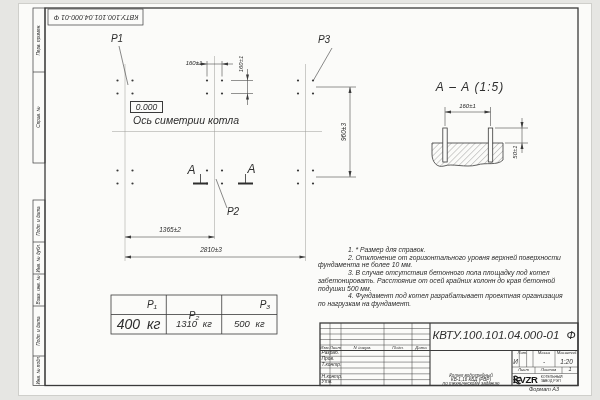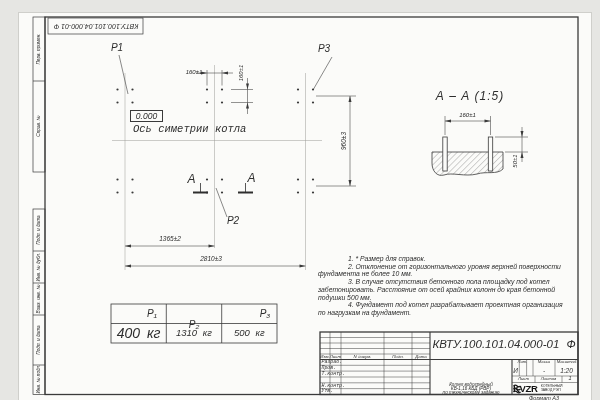--- a/index.html
+++ b/index.html
@@ -1,24 +1,24 @@
 <!DOCTYPE html>
 <html><head>
 <meta charset="utf-8">
 <style>
   html,body{margin:0;padding:0;}
   body{width:600px;height:400px;background:#e6e6e3;position:relative;
        font-family:"Liberation Sans",sans-serif;overflow:hidden;}
-  #stage{position:absolute;inset:0;margin-top:9px;}
+  #stage{position:absolute;inset:0;}
   .paper{position:absolute;left:18px;top:3px;width:574px;height:393px;
          background:#fbfbf9;border:1px solid #cfcfcb;box-sizing:border-box;}
   svg{position:absolute;left:0;top:0;}
   .t{position:absolute;font-style:italic;color:#2e2e2e;white-space:nowrap;
      transform:translate(-50%,-50%);line-height:1;}
-  .tl{position:absolute;font-style:italic;color:#2e2e2e;white-space:nowrap;line-height:1;font-family:Liberation Mono, monospace;}
+  .tl{position:absolute;font-style:italic;color:#2e2e2e;white-space:nowrap;line-height:1;}
   .rot{transform:translate(-50%,-50%) rotate(-90deg);}
   .rot180{transform:translate(-50%,-50%) rotate(180deg);}
   .dim{font-size:6.3px;color:#2a2a2a;}
   .plabel{font-size:10px;}
   .elevbox{position:absolute;left:130px;top:101px;width:33px;height:12px;
            border:1px solid #3a3a3a;box-sizing:border-box;display:flex;
            align-items:center;justify-content:center;font-style:italic;font-size:8.5px;color:#2e2e2e;}
   .notes{position:absolute;left:318px;top:246px;font-style:italic;font-size:6.8px;
          line-height:7.7px;color:#2a2a2a;}
   .notes div{white-space:nowrap;}

